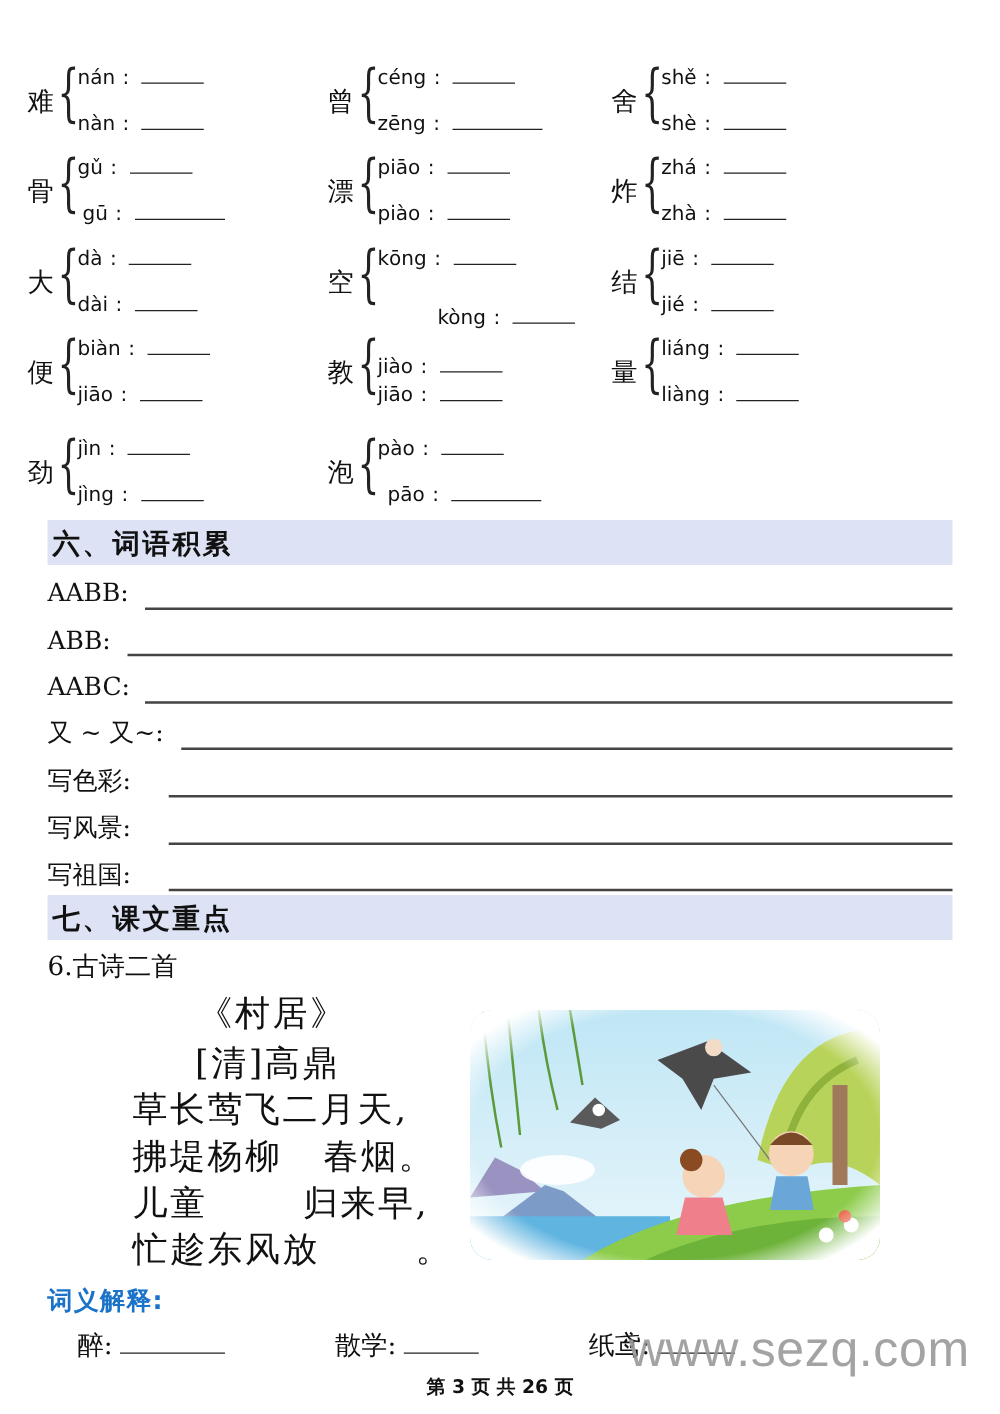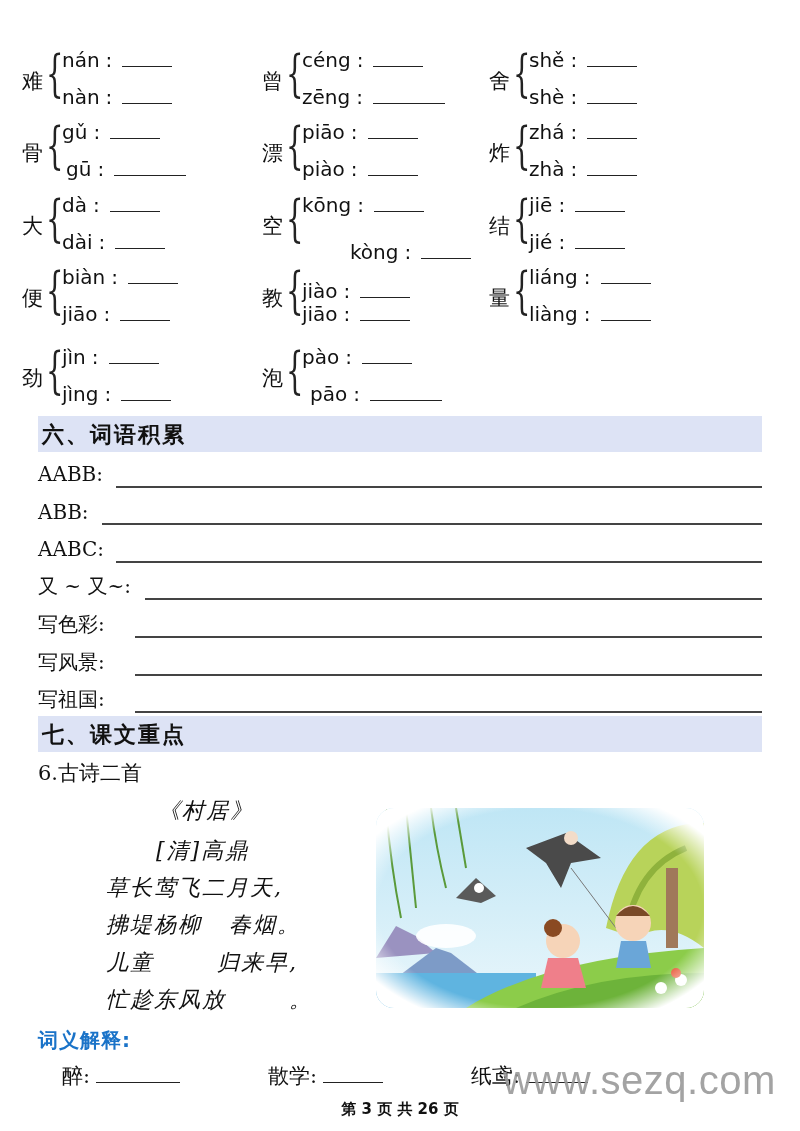--- a/index.html
+++ b/index.html
@@ -1,27 +1,27 @@
 <!DOCTYPE html>
 <html><head>
 <meta charset="utf-8">
 <style>
   html, body { margin: 0; padding: 0; background: #ffffff; }
   body { width: 800px; height: 1131px; position: relative; overflow: hidden;
          font-family: "DejaVu Serif", "Liberation Serif", serif; color: #111; }
   .abs { position: absolute; }
-  .py { font-family: "DejaVu Sans", "Liberation Sans", sans-serif; font-size: 20px; line-height: 24px; white-space: nowrap; }
+  .py { font-family: "DejaVu Sans", "Liberation Sans", sans-serif; font-size: 16px; line-height: 24px; white-space: nowrap; }
   .hz { font-size: 21px; line-height: 24px; }
   .brace { font-family: "DejaVu Serif", serif; font-size: 50px; line-height: 50px; font-weight: 100; transform: scaleX(0.55); transform-origin: left center; color:#222; }
   .blank { display:inline-block; border-bottom: 1.5px solid #222; height: 18px; vertical-align: baseline; margin-left: 10px; }
   .section-bar { position:absolute; left:38px; width:724px; height:36px; background:#dde3f5; }
   .section-title { position:absolute; left:4px; top:4px; font-family: "DejaVu Sans", sans-serif; font-weight: bold; font-size: 22px; letter-spacing: 2px; color:#111; }
   .wl-label { position:absolute; left:38px; font-size: 20px; line-height: 24px; white-space: nowrap; }
   .wl-line { position:absolute; right:38px; height:0; border-bottom: 2px solid #444; }
-  .poem { position:absolute; font-size: 22px; line-height: 26px; white-space: pre; letter-spacing: 2px; font-style: italic; }
+  .poem { position:absolute; font-size: 28px; line-height: 26px; white-space: pre; letter-spacing: 2px; }
   .gloss-title { position:absolute; left:38px; top:1027px; font-family:"DejaVu Sans", sans-serif; font-weight:bold; font-size:20px; color:#1a73c8; letter-spacing:1px; }
   .gloss-item { position:absolute; top:1063px; font-size:21px; line-height:26px; white-space: nowrap; }
   .gloss-line { display:inline-block; border-bottom: 1.5px solid #222; height: 18px; margin-left: 6px; }
   .footer { position:absolute; top:1100px; left:0; width:800px; text-align:center; font-family:"DejaVu Sans", sans-serif; font-size:15px; font-weight:bold; }
   .watermark { position:absolute; left:503px; top:1058px; font-family:"Liberation Sans", sans-serif; font-size:40px; color:#9a9a9a; letter-spacing:0.5px; opacity:0.9; }
   .illus { position:absolute; left:376px; top:808px; width:328px; height:200px; border-radius: 18px; overflow:hidden;
            box-shadow: 0 0 12px 8px #ffffff inset; }
 </style>
 </head>
 <body>

